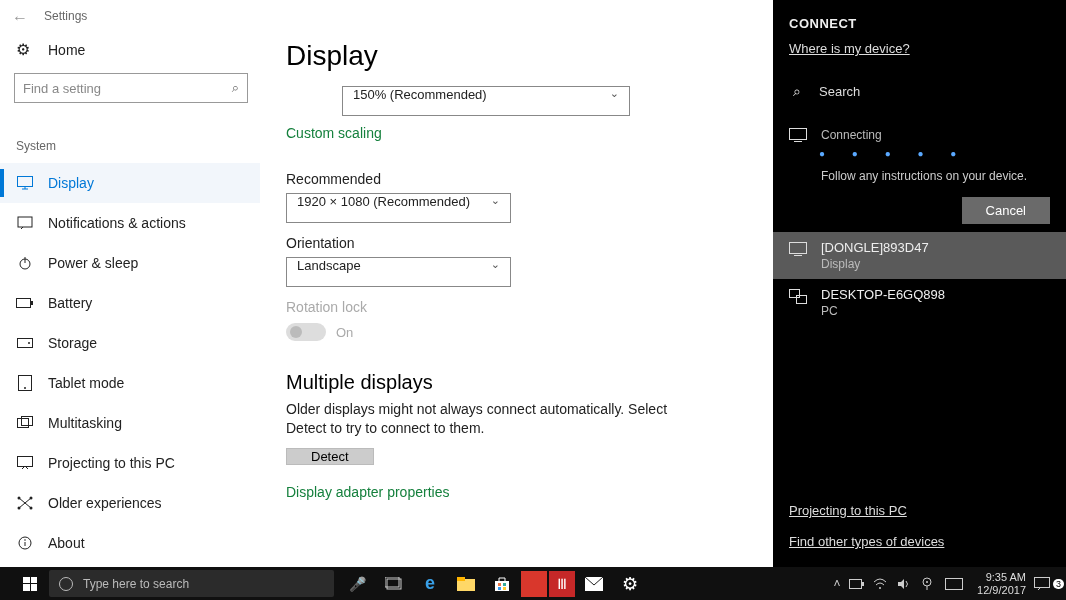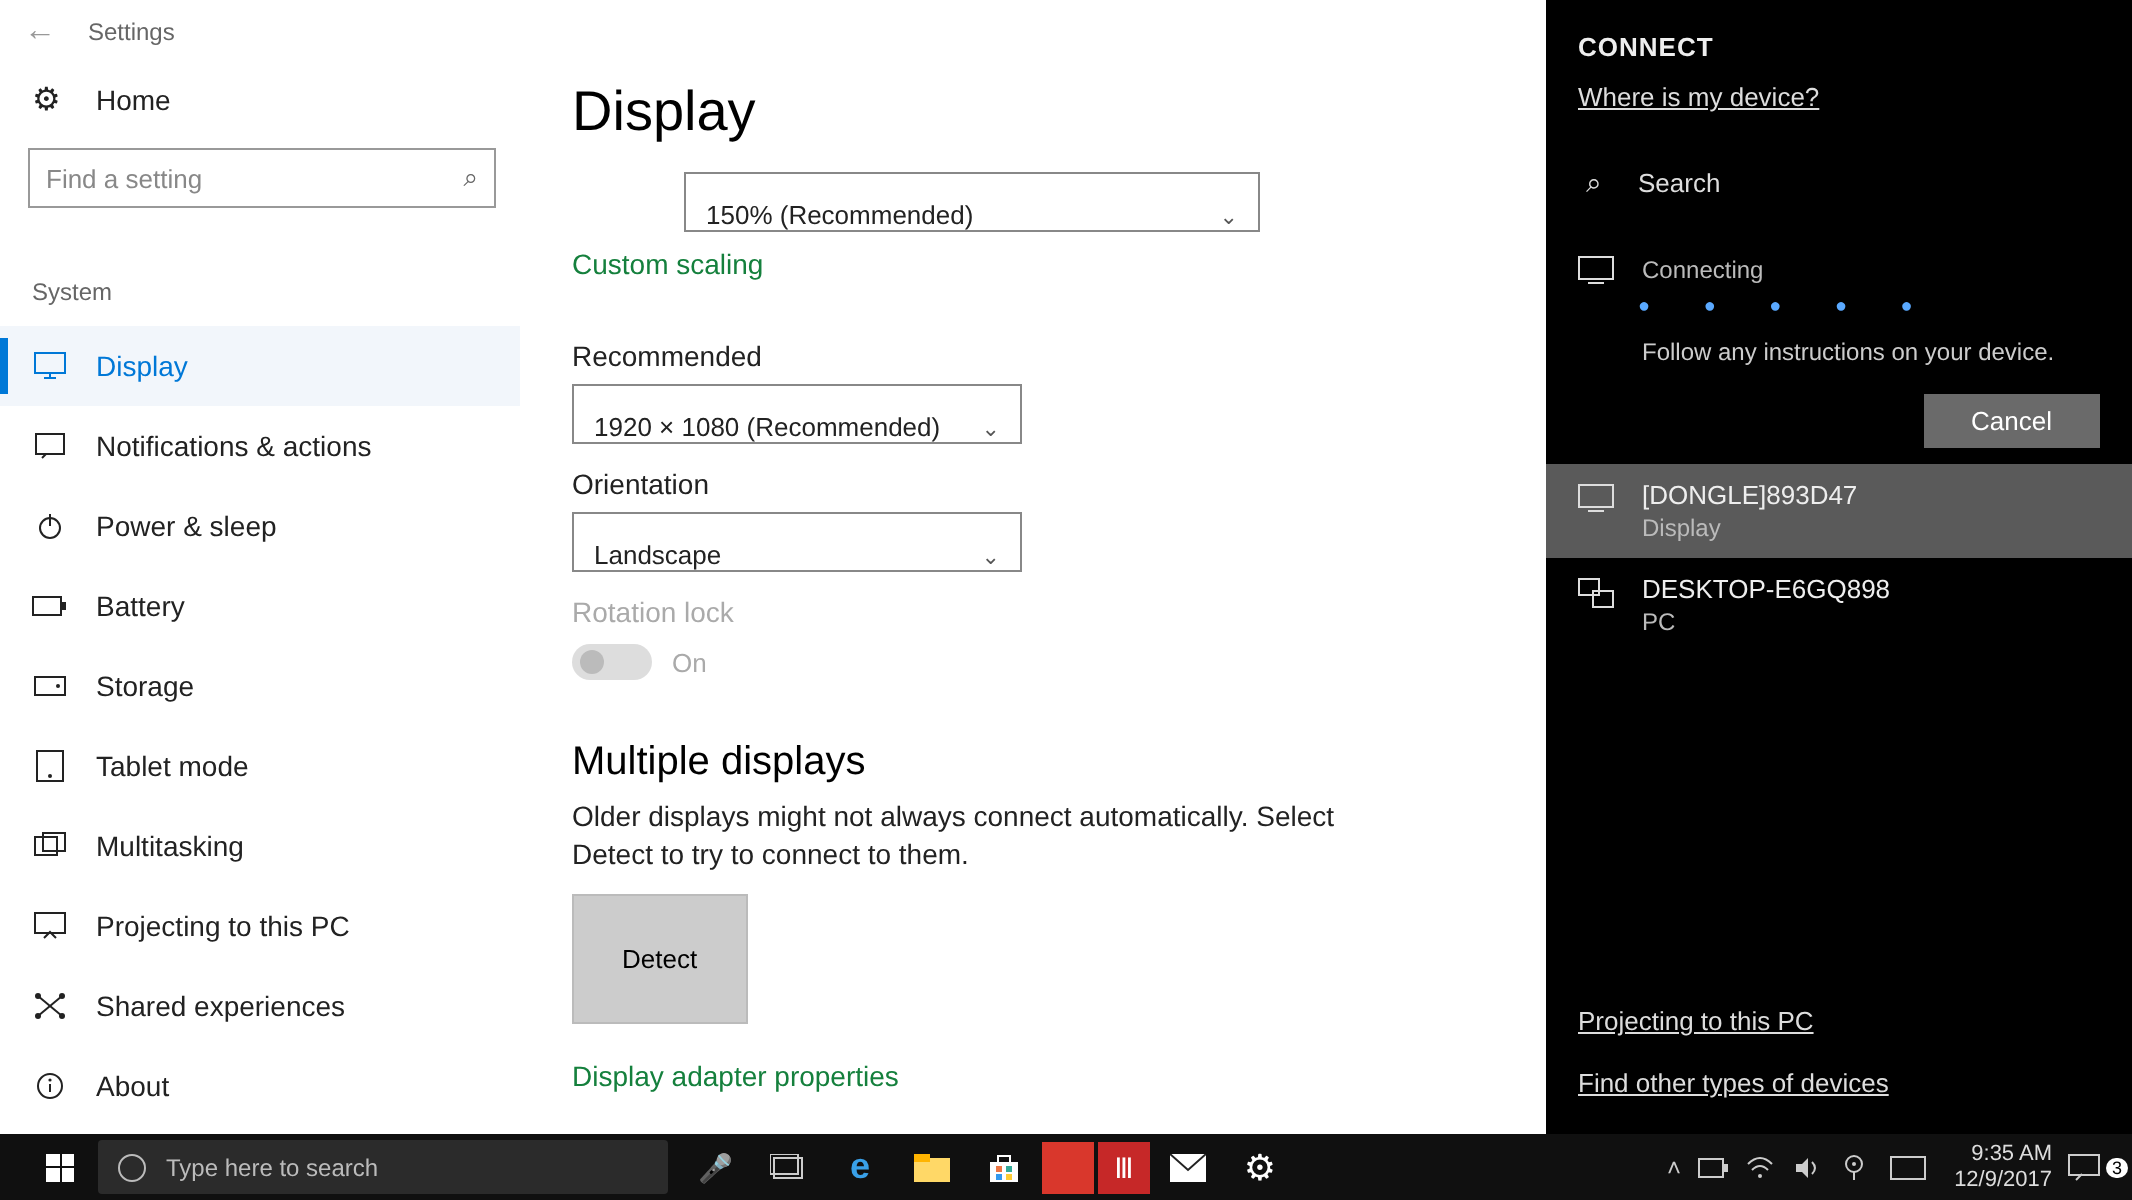--- a/index.html
+++ b/index.html
@@ -19,31 +19,31 @@
 
   .sidebar { position: absolute; left: 0; top: 135px; width: 260px; }
   .section-label { font-size: 12px; color: #666; padding: 4px 16px 10px 16px; }
   .nav-item { display: flex; align-items: center; height: 40px; padding: 0 16px; font-size: 14px; color: #222; position: relative; }
   .nav-item .ico { width: 18px; margin-right: 14px; font-size: 15px; display: inline-flex; justify-content: center; }
   .nav-item.active { background: #f2f6fb; color: #0078d7; }
   .nav-item.active::before { content: ""; position: absolute; left: 0; top: 6px; bottom: 6px; width: 4px; background: #0078d7; }
 
   .content { position: absolute; left: 286px; top: 40px; right: 12px; }
   .h1 { font-size: 28px; font-weight: 400; margin-bottom: 14px; }
-  .select { width: 288px; height: 30px; border: 1px solid #888; display: flex; align-items: flex-end; justify-content: space-between; padding: 0 10px; font-size: 13px; color: #222; margin-bottom: 8px; background: #fff; }
+  .select { width: 288px; height: 30px; border: 1px solid #888; display: flex; align-items: flex-start; justify-content: space-between; padding: 0 10px; font-size: 13px; color: #222; margin-bottom: 8px; background: #fff; }
   .select .chev { color: #555; font-size: 11px; }
   .link { color: #15803d; font-size: 14px; margin-bottom: 18px; display: inline-block; }
   .field-label { font-size: 14px; color: #222; margin-top: 12px; margin-bottom: 6px; }
   .disabled-label { color: #aaa; }
   .toggle-row { display: flex; align-items: center; margin-top: 8px; gap: 10px; }
   .toggle { width: 40px; height: 18px; border-radius: 10px; background: #ddd; position: relative; }
   .toggle .knob { width: 12px; height: 12px; background: #bbb; border-radius: 50%; position: absolute; top: 3px; left: 4px; }
   .h2 { font-size: 20px; font-weight: 400; margin-top: 30px; }
   .body-text { font-size: 14px; color: #222; max-width: 420px; line-height: 1.35; margin-top: 6px; }
-  .button { display: inline-block; background: #ccc; border: 1px solid #bbb; padding: 24px 24px; font-size: 13px; margin-top: 10px; }
+  .button { display: inline-block; background: #ccc; border: 1px solid #bbb; padding: 0 24px; font-size: 13px; margin-top: 10px; }
   .res-select { width: 225px; }
   .orient-select { width: 225px; }
 
   
   .connect { position: absolute; right: 0; top: 0; width: 293px; height: 567px; background: #000000; color: #eee; }
   .connect-title { font-size: 13px; font-weight: 600; padding: 16px 0 10px 16px; letter-spacing: 0.5px; }
   .connect-link { font-size: 13px; color: #ddd; text-decoration: underline; padding: 0 16px; margin-bottom: 18px; display: block; }
   .connect-search { display: flex; align-items: center; padding: 0 16px 0 46px; height: 34px; font-size: 13px; color: #ddd; position: relative; margin-bottom: 10px; }
   .connect-search .mag { position: absolute; left: 20px; font-size: 14px; }
 
@@ -177,21 +177,21 @@
       <span class="ico">
         <svg width="16" height="14" viewBox="0 0 16 14">
             <line x1="2" y1="12" x2="14" y2="2" stroke="#222"></line>
             <line x1="2" y1="2" x2="14" y2="12" stroke="#222"></line>
             <circle cx="2" cy="2" r="1.5" fill="#222"></circle>
             <circle cx="14" cy="2" r="1.5" fill="#222"></circle>
             <circle cx="2" cy="12" r="1.5" fill="#222"></circle>
             <circle cx="14" cy="12" r="1.5" fill="#222"></circle>
           </svg>
       </span>
-      <span>Shared experiences</span>
+      <span>Older experiences</span>
     </div>
     <div class="nav-item">
       <span class="ico">
         <svg width="14" height="14" viewBox="0 0 14 14">
             <circle cx="7" cy="7" r="6" fill="none" stroke="#222"></circle>
             <line x1="7" y1="6" x2="7" y2="10" stroke="#222"></line>
             <circle cx="7" cy="4" r="0.8" fill="#222"></circle>
           </svg>
       </span>
       <span>About</span>

